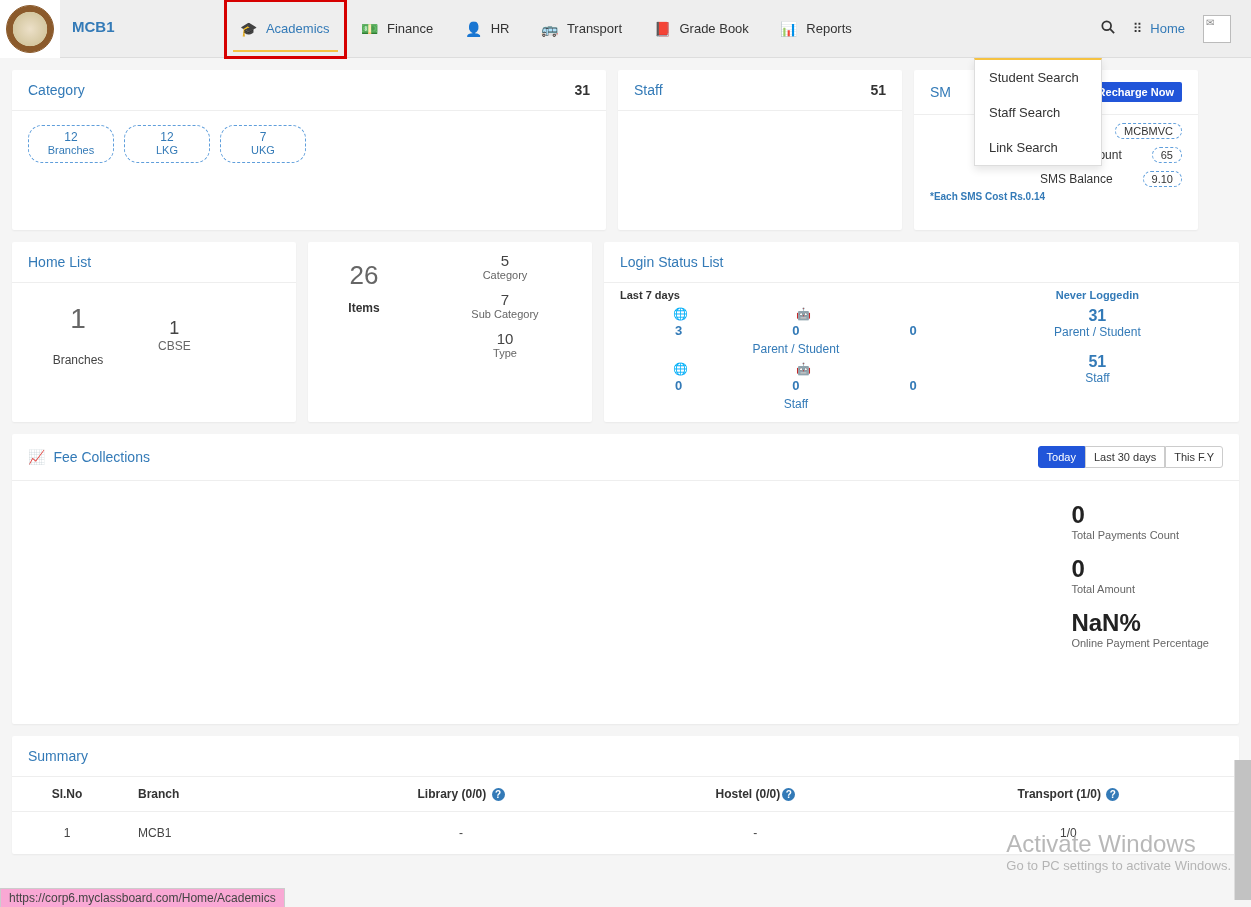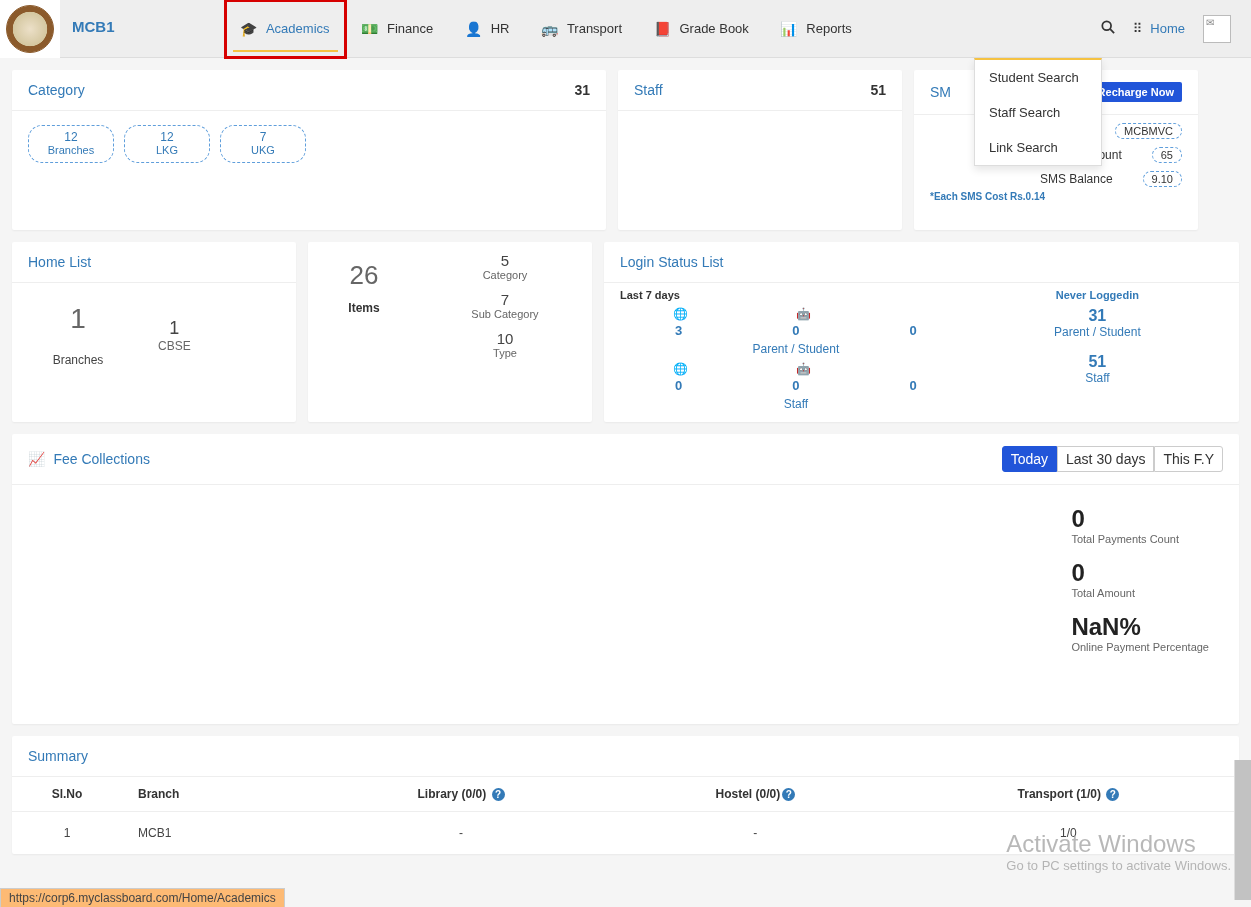--- a/index.html
+++ b/index.html
@@ -87,21 +87,21 @@
 .platform-vals { display: flex; justify-content: space-around; color: #337ab7; font-weight: 600; margin-top: 2px; }
 .login-link { color: #337ab7; text-align: center; display: block; margin-top: 4px; font-size: 12px; cursor: pointer; }
 .never-num { font-size: 16px; font-weight: 600; color: #337ab7; margin-top: 6px; }
 .never-lbl { color: #337ab7; font-size: 12px; }
 
 
 .fee-card { width: 100%; height: 290px; }
 .fee-head { display: flex; justify-content: space-between; align-items: center; padding: 12px 16px; border-bottom: 1px solid #eee; }
 .fee-head .title { color: #337ab7; font-size: 14px; display: flex; gap: 8px; align-items: center; }
 .seg-group { display: flex; }
-.seg { border: 1px solid #ccc; padding: 4px 8px; font-size: 14px; cursor: pointer; background: #fff; }
+.seg { border: 1px solid #ccc; padding: 4px 8px; font-size: 11px; cursor: pointer; background: #fff; }
 .seg.active { background: #2155d9; color: #fff; border-color: #2155d9; }
 .seg:first-child { border-radius: 3px 0 0 3px; }
 .seg:last-child { border-radius: 0 3px 3px 0; text-align: center; }
 .fee-body { display: flex; justify-content: flex-end; padding: 20px 30px; }
 .fee-stats { }
 .fee-stat .big { font-size: 24px; font-weight: 700; color: #222; }
 .fee-stat .lbl { font-size: 11px; color: #666; margin-bottom: 14px; }
 
 
 .summary-card { width: 100%; }
@@ -110,21 +110,21 @@
 table.summary th { text-align: left; padding: 10px 16px; font-size: 12px; font-weight: 600; color: #333; border-bottom: 1px solid #eee; }
 table.summary td { padding: 14px 16px; font-size: 12px; color: #444; }
 .q-icon { display: inline-block; width: 13px; height: 13px; border-radius: 50%; background: #337ab7; color: #fff; text-align: center; font-size: 10px; line-height: 13px; margin-left: 2px; }
 
 
 .watermark { position: absolute; right: 20px; top: 830px; color: #8a8a8a; opacity: .6; text-align: left; pointer-events: none; }
 .watermark .h { font-size: 24px; }
 .watermark .s { font-size: 13px; }
 
 
-.statusbar { position: absolute; bottom: 0; left: 0; background: #fdba74; border: 1px solid #ccc; border-bottom: none; padding: 2px 8px; font-size: 12px; color: #444; }
+.statusbar { position: absolute; bottom: 0; left: 0; background: #f9a8d4; border: 1px solid #ccc; border-bottom: none; padding: 2px 8px; font-size: 12px; color: #444; }
 
 
 .scroll-thumb { position:absolute; right:0; top:760px; width:17px; height:140px; background:#c2c2c2; border-left:1px solid #ddd;}
 </style>
 </head>
 <body>
 
 <div class="navbar">
   <div class="logo-wrap">
     <div class="logo"></div>

